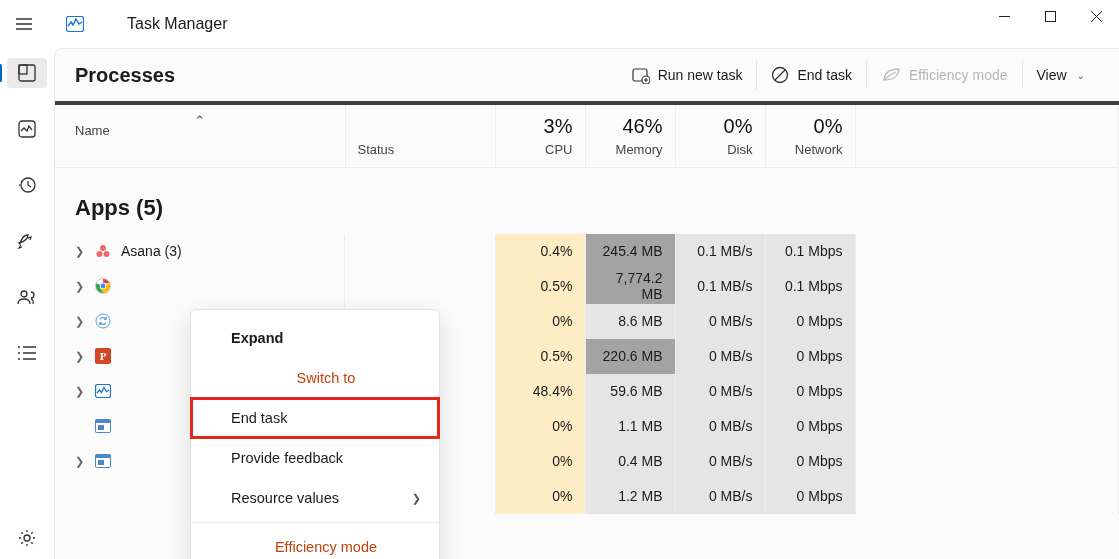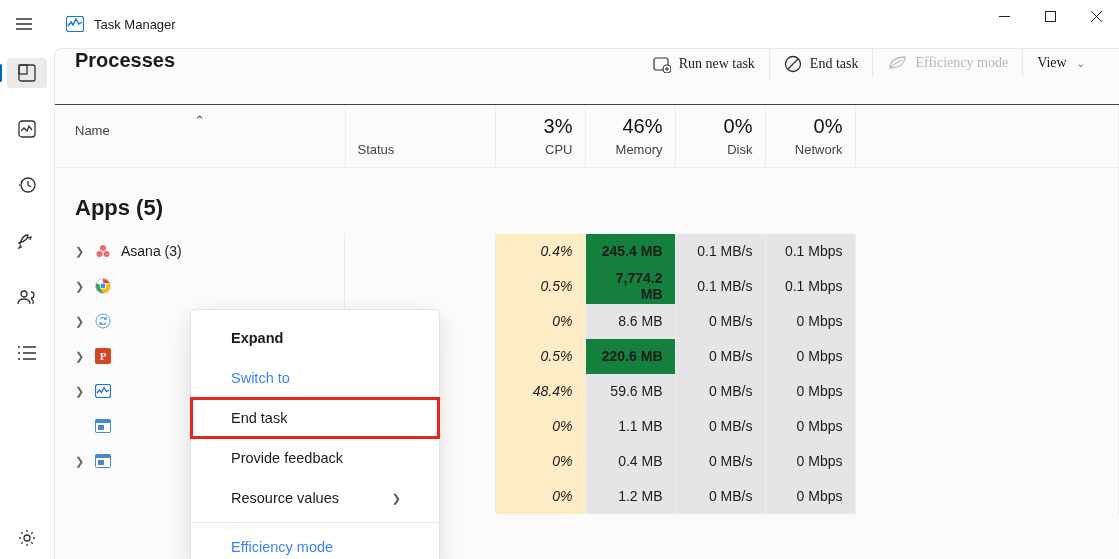--- a/index.html
+++ b/index.html
@@ -1,34 +1,34 @@
 <!DOCTYPE html>
 <html><head>
 <meta charset="utf-8">
 <style>
   * { box-sizing: border-box; margin: 0; padding: 0; }
   html, body { width: 1119px; height: 559px; font-family: "Segoe UI", Arial, sans-serif; font-size: 14px; color: #1b1b1b; background: #fff; overflow: hidden; }
   .titlebar { height: 48px; display: flex; align-items: center; position: relative; }
   .ham { width: 48px; height: 48px; display: flex; align-items: center; justify-content: center; }
   .appicon { width: 18px; height: 18px; margin-left: 18px; margin-right: 10px; display:flex; align-items:center; justify-content:center;}
-  .apptitle { font-size: 13px; }
+  .apptitle { font-size: 16px; margin-left: 33px; }
   .winctrl { position: absolute; right: 0; top: 0; display: flex; }
   .winbtn { width: 46px; height: 32px; display:flex; align-items:center; justify-content:center; }
 
   .shell { display: flex; height: calc(559px - 48px); }
   .sidebar { width: 54px; display: flex; flex-direction: column; align-items: center; padding-top: 10px; gap: 26px; position: relative; }
   .sideitem { width: 40px; height: 30px; display:flex; align-items:center; justify-content:center; border-radius: 4px; position: relative;}
   .sideitem.sel { background: #eaeaea; }
   .sideitem.sel::before { content:""; position:absolute; left:-8px; top:6px; width:3px; height:18px; background:#0067c0; border-radius:2px; }
   .side-bottom { position: absolute; bottom: 6px; }
 
   .main { flex: 1; background: #fbfbfb; border: 1px solid #e8e8e8; border-right: none; border-bottom: none; border-radius: 8px 0 0 0; display:flex; flex-direction:column; overflow:hidden; position:relative;}
-  .toolbar { height: 56px; display: flex; align-items: flex-start; padding: 0 20px; border-bottom: 1px solid #404040; }
+  .toolbar { height: 56px; display: flex; align-items: center; padding: 0 20px; border-bottom: 4px solid #404040; }
   .page-title { font-size: 20px; font-weight: 600; flex: 1;}
-  .tbtn { display:flex; align-items:center; gap:8px; padding: 6px 14px; font-size: 14px; border-left: 1px solid transparent; font-family: Liberation Serif, serif;}
+  .tbtn { display:flex; align-items:center; gap:8px; padding: 6px 14px; font-size: 14px; border-left: 1px solid transparent;}
   .tbtn.sep { border-left: 1px solid #e6e6e6; }
   .tbtn.dis { color: #b7b7b7; }
   .tbtn .chev { font-size: 10px; margin-left: 2px; color:#666;}
 
   .scrollwrap { flex:1; overflow:auto; position:relative;}
   .scrollwrap::-webkit-scrollbar { width: 12px; background: transparent;}
   .scrollwrap::-webkit-scrollbar-thumb { background:#c4c4c4; border-radius:6px;}
 
   table { width: 100%; border-collapse: collapse; table-layout: fixed; }
   th, td { text-align: left; font-weight: normal; }
@@ -45,29 +45,29 @@
   tr.group td { font-size: 22px; font-weight: 600; height: 52px; padding-top: 14px; padding-left: 20px;}
   tr.group.bg td { padding-top: 18px; }
   tr.app td.namecell { padding-left: 20px; }
   .namecell { display: flex; align-items: center; gap: 10px; height: 35px;}
   tr.group .namecell { height: 52px;}
   .expander { width:10px; font-size:11px; color:#666; cursor:pointer;}
   .procicon { width:16px; height:16px; display:flex; align-items:center; justify-content:center;}
   .sorticon { width: 14px; margin: 0 auto 2px; display:block; text-align:center; color:#555;}
   th.name-h { padding-left: 20px; vertical-align: middle; position: relative;}
   th.name-h .sorticon{ position:absolute; left:50%; top:8px; transform:translateX(-50%);}
-  .h1 { background: #feecc4; font-style: italic; }
-  .h3 { background: #15803d; font-weight: bold; }
+  .h1 { background: #feecc4; }
+  .h3 { background: #a3a3a3; }
   .h4 { background: #e5e5e5; }
 
   
   .ctx { position:absolute; left: 135px; top: 260px; width: 250px; background:#fff; border: 1px solid #e3e3e3; box-shadow: 0 8px 24px rgba(0,0,0,.12); border-radius: 6px; padding: 8px 0; z-index: 50;}
-  .ctx-item { height: 40px; display:flex; align-items:center; justify-content:space-between; padding: 0 38px 0 40px; font-size: 14.5px;}
+  .ctx-item { height: 40px; display:flex; align-items:center; justify-content:space-between; padding: 0 18px 0 40px; font-size: 14.5px;}
   .ctx-item.bold { font-weight: 600;}
-  .ctx-item.dis { color: #3b82f6; }
+  .ctx-item.dis { color: #c2410c; justify-content: center; }
   .ctx-item.hl { outline: 3px solid #e4261b; outline-offset: -2px; }
   .ctx-item .arrow { font-size:11px; color:#555;}
   .ctx-sep { height:1px; background:#e8e8e8; margin: 4px 0;}
 
   
   svg { display:block; }
 </style>
 </head>
 <body>
 

